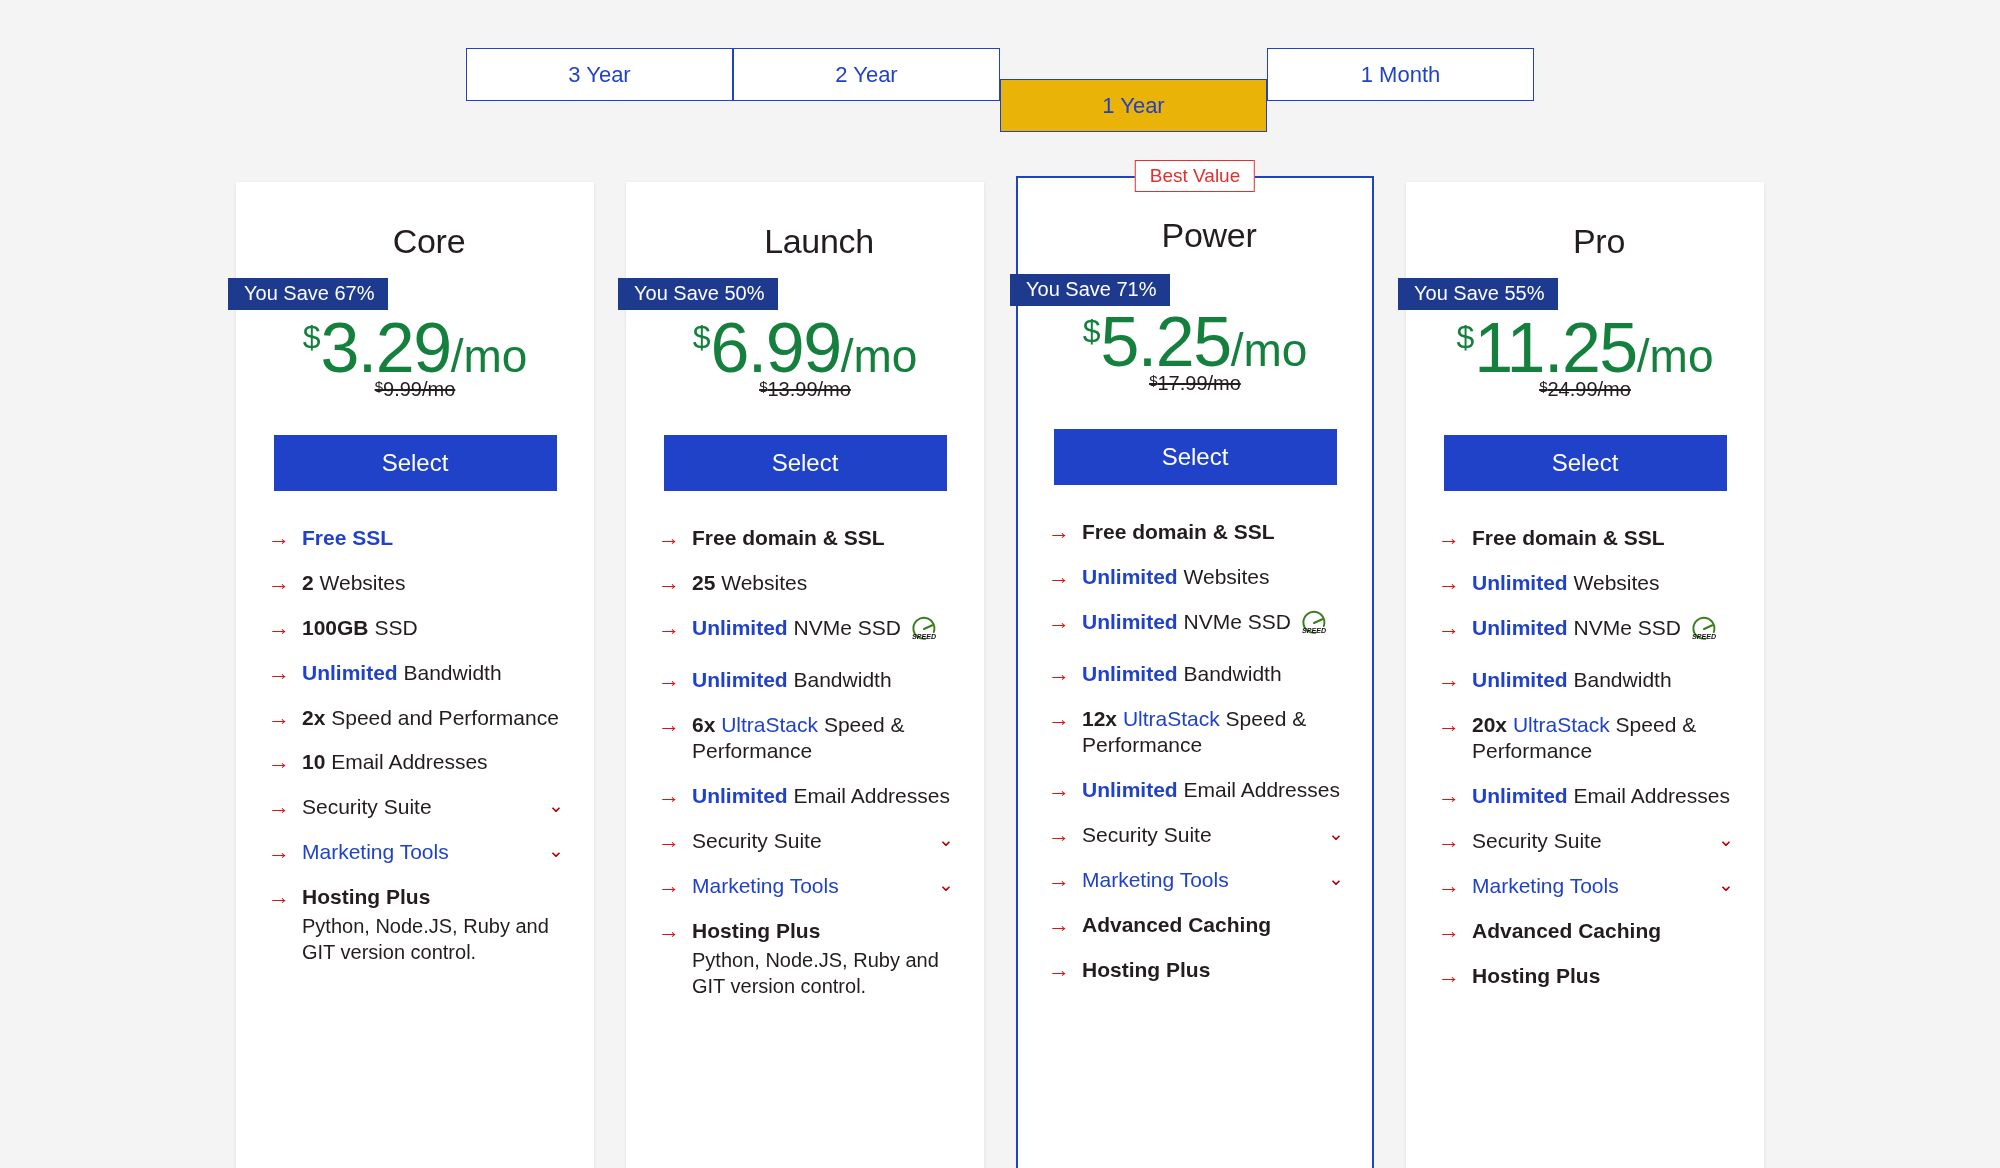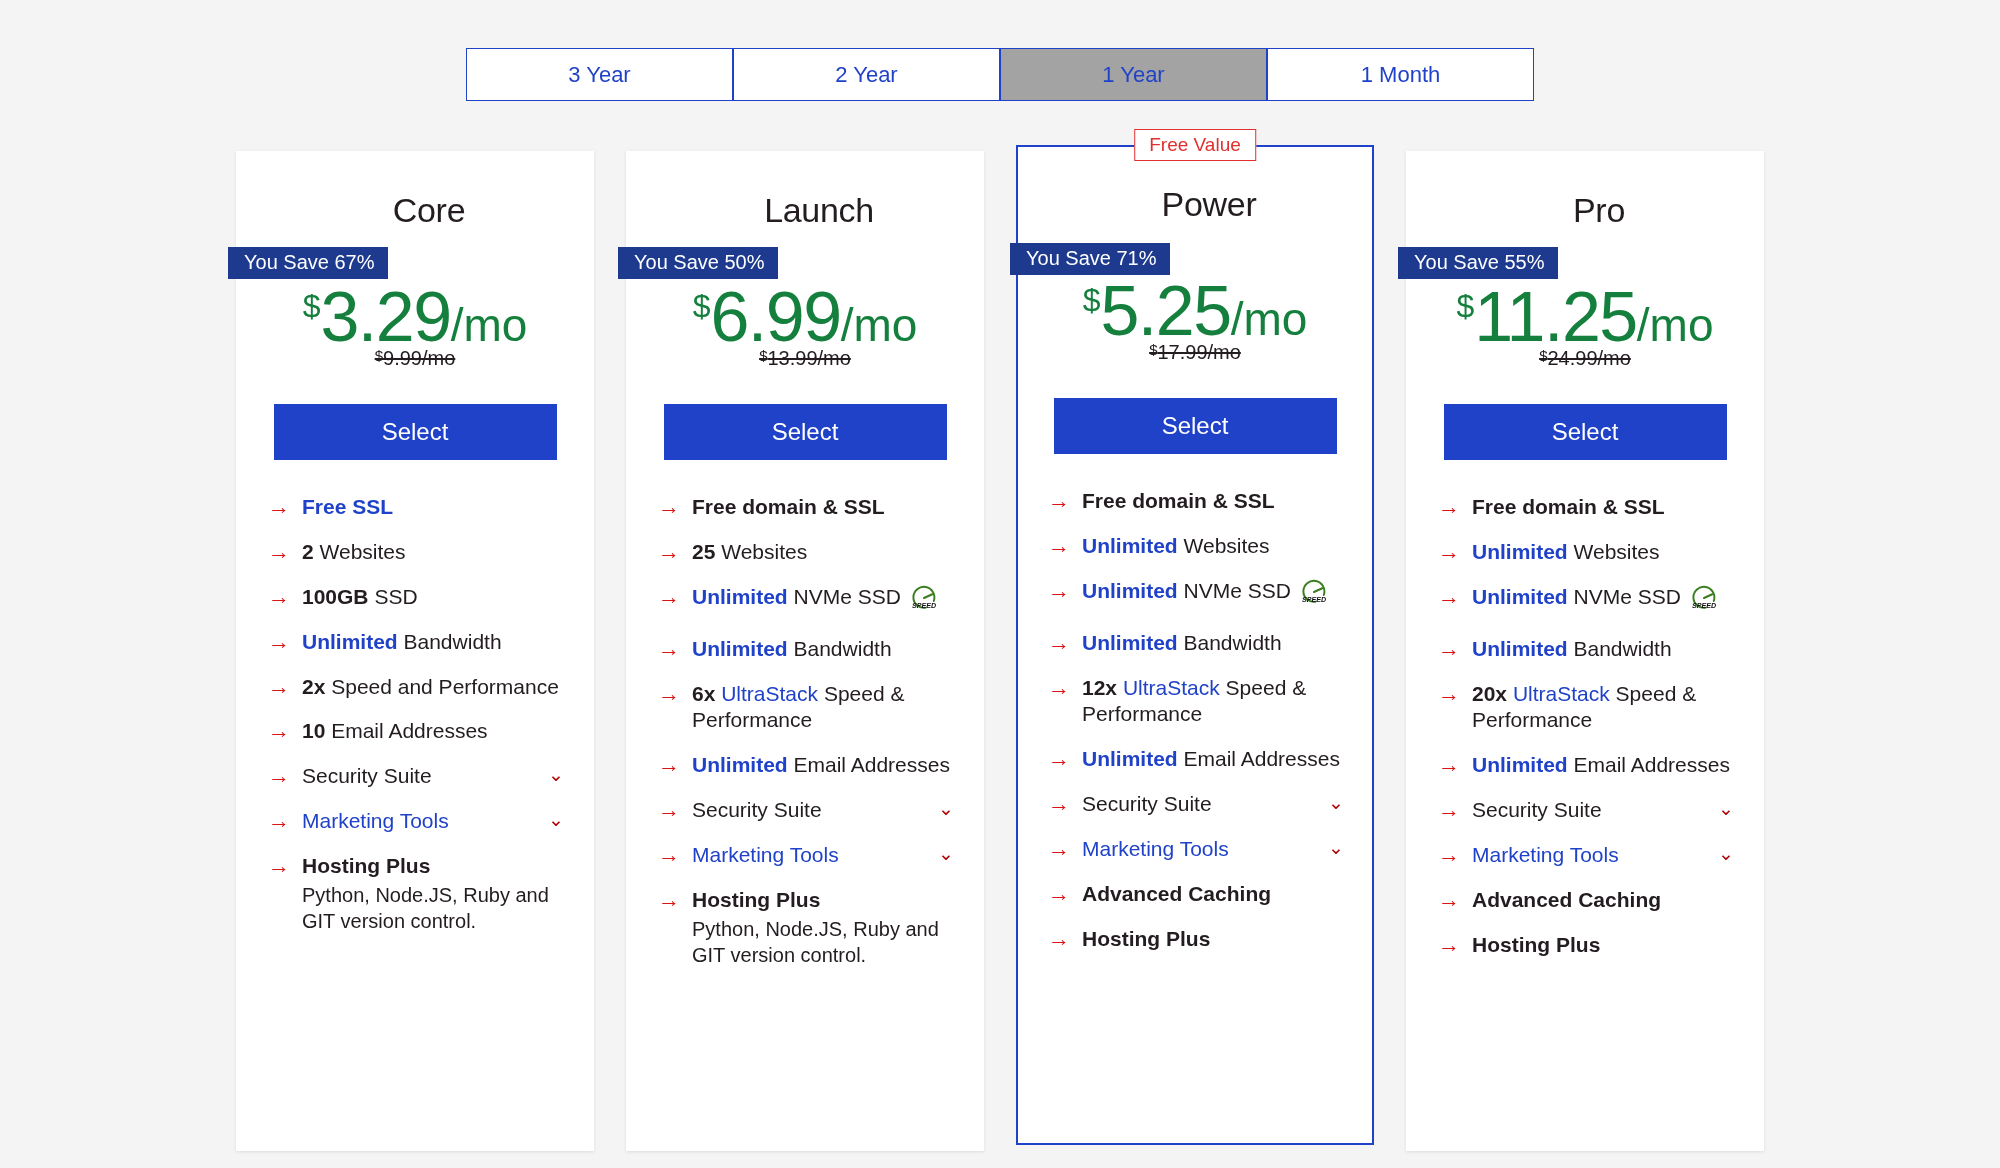--- a/index.html
+++ b/index.html
@@ -35,21 +35,22 @@
     background: #ffffff;
     color: #2042c8;
     font-size: 22px;
     font-family: "Liberation Sans", sans-serif;
     display: flex;
     align-items: center;
     justify-content: center;
     cursor: pointer;
   }
   .term-btn.active {
-    background: #a3a3a3;
+    background: #eab308;
+    margin-top: 31px;
   }
 
   
   .cards {
     display: flex;
     justify-content: center;
     gap: 32px;
     margin-top: 50px;
     padding: 0 18px;
   }
@@ -306,21 +307,21 @@
             <div style="flex: 1 1 auto;"><span class="feat-text"><span class="blue">Marketing Tools</span></span></div>
             <span class="chev">⌄</span>
           </li>
           <li class="feat">
             <span class="arrow">→</span>
             <div style="flex: 1 1 auto;"><span class="feat-text"><b>Hosting Plus</b></span><div class="subline">Python,  Node.JS,  Ruby and GIT version control.</div></div>
           </li>
         </ul>
       </div>
       <div class="card featured">
-        <div class="best-value">Free Value</div>
+        <div class="best-value">Best Value</div>
         <div class="plan-name">Power</div>
         <div class="save-badge" style="top: 96px;">You Save 71%</div>
         <div class="price-block"><span class="price-currency">$</span><span class="price-main">5.25</span><span class="price-per">/mo</span></div>
         <div class="price-old"><span class="ocur">$</span><span>17.99/mo</span></div>
         <button class="select-btn">Select</button>
         <ul class="features">
           <li class="feat">
             <span class="arrow">→</span>
             <div style="flex: 1 1 auto;"><span class="feat-text"><b>Free domain &amp; SSL</b></span></div>
           </li>

